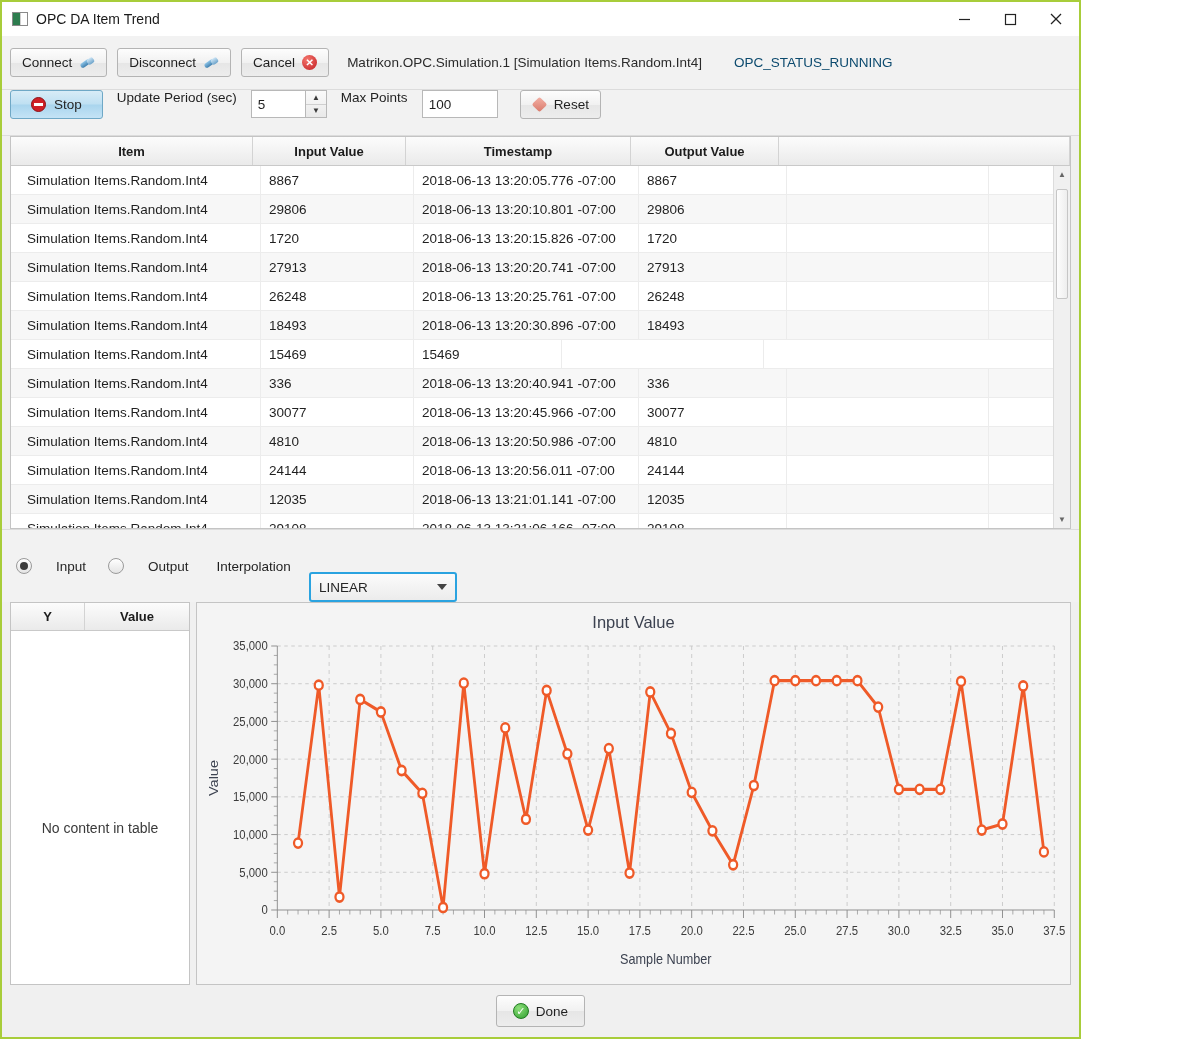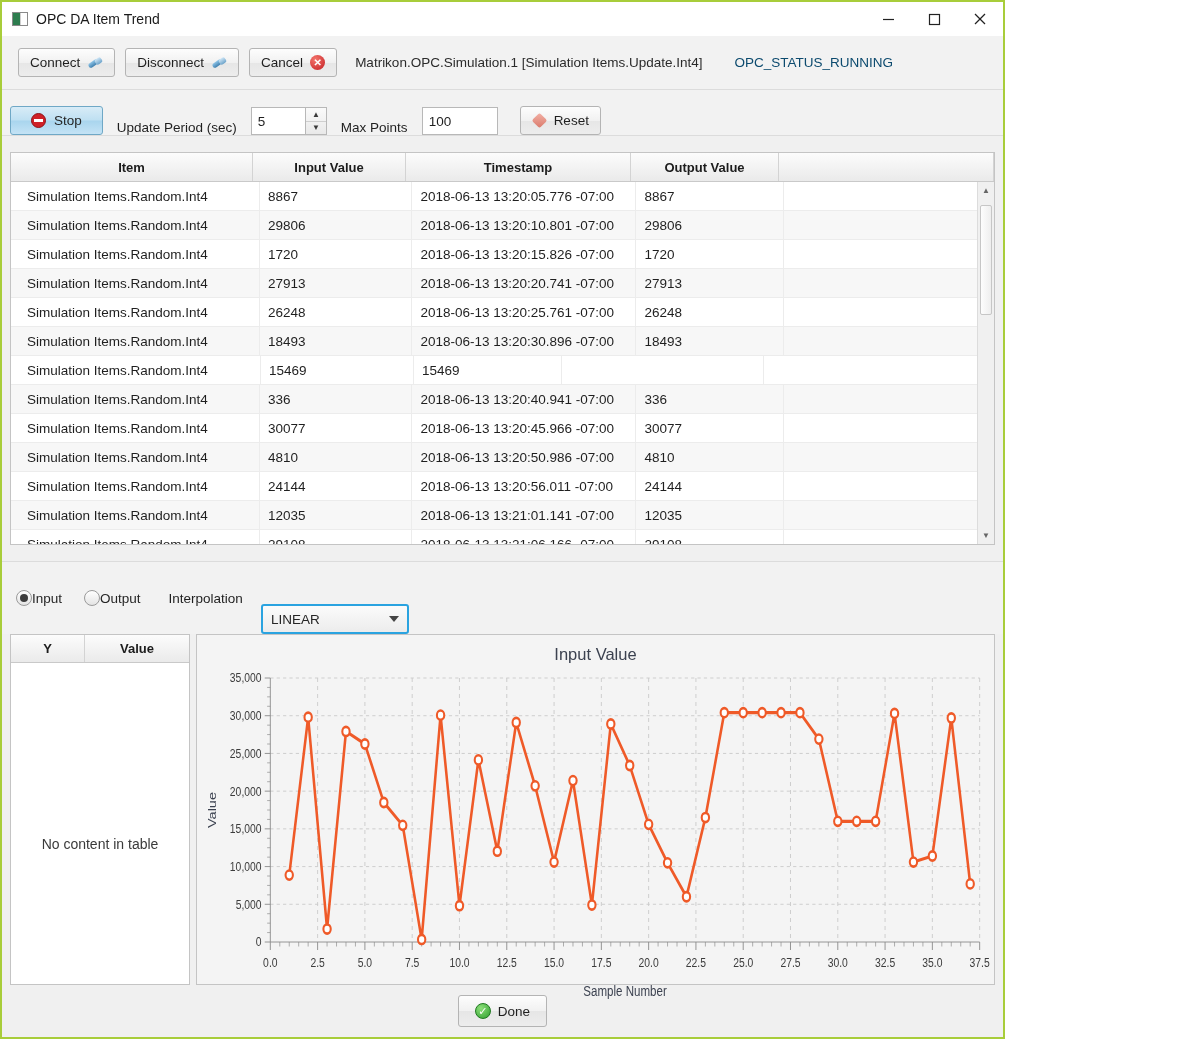--- a/index.html
+++ b/index.html
@@ -6,21 +6,21 @@
   html, body { margin: 0; padding: 0; }
   body {
     width: 1202px; height: 1039px;
     font-family: "Liberation Sans", sans-serif;
     font-size: 13px;
     color: #262626;
     background: #ffffff;
     overflow: hidden;
   }
   .window {
-    width: 1005px; height: 1039px;
+    width: 1081px; height: 1039px;
     border: 2px solid #a8cd3a;
     background: #f0f0f0;
     display: flex; flex-direction: column;
     position: relative;
   }
   
   .titlebar {
     height: 34px; background: #ffffff;
     display: flex; align-items: center;
     flex: 0 0 34px;
@@ -36,36 +36,36 @@
   .win-controls { margin-left: auto; display: flex; height: 100%; }
   .win-btn {
     width: 46px; height: 100%; display: flex; align-items: center; justify-content: center;
     color: #222; font-size: 15px; background: transparent;
   }
   .win-btn svg { display:block; }
   
   .toolbar1 {
     flex: 0 0 54px; background: #f2f2f2;
     border-bottom: 1px solid #dcdcdc;
-    display: flex; align-items: center; padding: 0 16px; gap: 10px;
+    display: flex; align-items: center; padding: 0 8px; gap: 10px;
   }
   .btn {
     background: linear-gradient(to bottom,#fdfdfd 0%, #f1f1f1 50%, #e6e6e6 51%, #ededed 100%);
     border: 1px solid #b4b4b4; border-radius: 3px;
     padding: 6px 11px; font-size: 13.5px; color: #1f1f1f;
     display: inline-flex; align-items: center; gap: 7px;
     white-space: nowrap; cursor: default;
   }
   .status-path { font-size: 13.5px; color: #2b2b2b; margin-left: 8px; }
   .status-run { font-size: 13.5px; color: #0c4a6e; margin-left: 22px; font-weight: 400; }
   
   .toolbar2 {
     flex: 0 0 46px; background: #f2f2f2;
     border-bottom: 1px solid #dcdcdc;
-    display: flex; align-items: flex-end; padding: 0 8px; gap: 14px;
+    display: flex; align-items: flex-start; padding: 0 8px; gap: 14px;
   }
   .btn-stop {
     background: linear-gradient(to bottom,#d8ecf7 0%, #bfe0f2 48%, #a9d5ee 52%, #c4e3f5 100%);
     border: 1px solid #6fa8c6; border-radius: 3px;
     padding: 6px 20px; font-size: 13.5px;
     display: inline-flex; align-items: center; gap: 8px;
   }
   .lbl { font-size: 13.5px; color: #1f1f1f; }
   .spinner { display: inline-flex; }
   .spinner input {
@@ -111,21 +111,21 @@
     border-radius: 2px;
   }
   .icon-check {
     width: 16px; height: 16px; border-radius: 50%;
     background: radial-gradient(circle at 35% 30%, #8de07a, #2f9e2f);
     color:#fff; font-size: 11px; display:flex; align-items:center; justify-content:center;
     border: 1px solid #1f7a1f;
   }
   
   .table-wrap {
-    flex: 0 0 393px; margin: 16px 8px; background: #fff;
+    flex: 0 0 393px; margin: 0 8px; background: #fff;
     border: 1px solid #c4c4c4; display: flex; flex-direction: column; overflow: hidden;
     position: relative;
   }
   .thead { display: flex; height: 29px; flex: 0 0 29px;
     background: linear-gradient(to bottom,#fcfcfc,#eaeaea);
     border-bottom: 1px solid #c9c9c9; }
   .th {
     display: flex; align-items: center; justify-content: center;
     font-size: 13px; font-weight: bold; color: #1c1c1c;
     border-right: 1px solid #d3d3d3; height: 100%;
@@ -149,21 +149,21 @@
   .sb-arrow { height: 17px; width: 100%; display:flex; align-items:center; justify-content:center;
      font-size: 8px; color: #666; }
   .sb-track { flex: 1; width: 100%; position: relative; }
   .sb-thumb { position:absolute; left: 2px; right: 2px; top: 6px; height: 110px;
      background: linear-gradient(to right,#fdfdfd,#eeeeee); border: 1px solid #c6c6c6; border-radius: 2px; }
   
   .options {
     flex: 0 0 46px; display: flex; align-items: center; gap: 10px;
     padding: 0 14px; background: #f2f2f2; border-top: 1px solid #dcdcdc;
   }
-  .radio { display:inline-flex; align-items:center; gap: 0; font-size: 13.5px; }
+  .radio { display:inline-flex; align-items:center; gap: 24px; font-size: 13.5px; }
   .radio .dot {
     width: 16px; height: 16px; border-radius: 50%;
     background: linear-gradient(to bottom,#ffffff,#e4e4e4); border: 1px solid #9a9a9a;
     display:flex; align-items:center; justify-content:center;
   }
   .radio.on .dot::after { content:""; width:8px; height:8px; border-radius:50%; background:#3c3c3c; }
   .combo {
     margin-left: 8px; width: 148px; height: 30px;
     border: 2px solid #2aa3e0; border-radius: 3px;
     background: linear-gradient(to bottom,#fbfbfb,#ececec);
@@ -237,21 +237,21 @@
       <span class="icon-plug"></span>
     </div>
     <div class="btn">
       <span>Disconnect</span>
       <span class="icon-plug"></span>
     </div>
     <div class="btn">
       <span>Cancel</span>
       <span class="icon-x">✕</span>
     </div>
-    <div class="status-path">Matrikon.OPC.Simulation.1 [Simulation Items.Update.Int4]</div>
+    <div class="status-path">Matrikon.OPC.Simulation.1 [Simulation Items.Random.Int4]</div>
     <div class="status-run">OPC_STATUS_RUNNING</div>
   </div>
 
   <div class="toolbar2">
     <div class="btn-stop">
       <span class="icon-stop"></span>
       <span>Stop</span>
     </div>
     <div class="lbl">Update Period (sec)</div>
     <div class="spinner">

